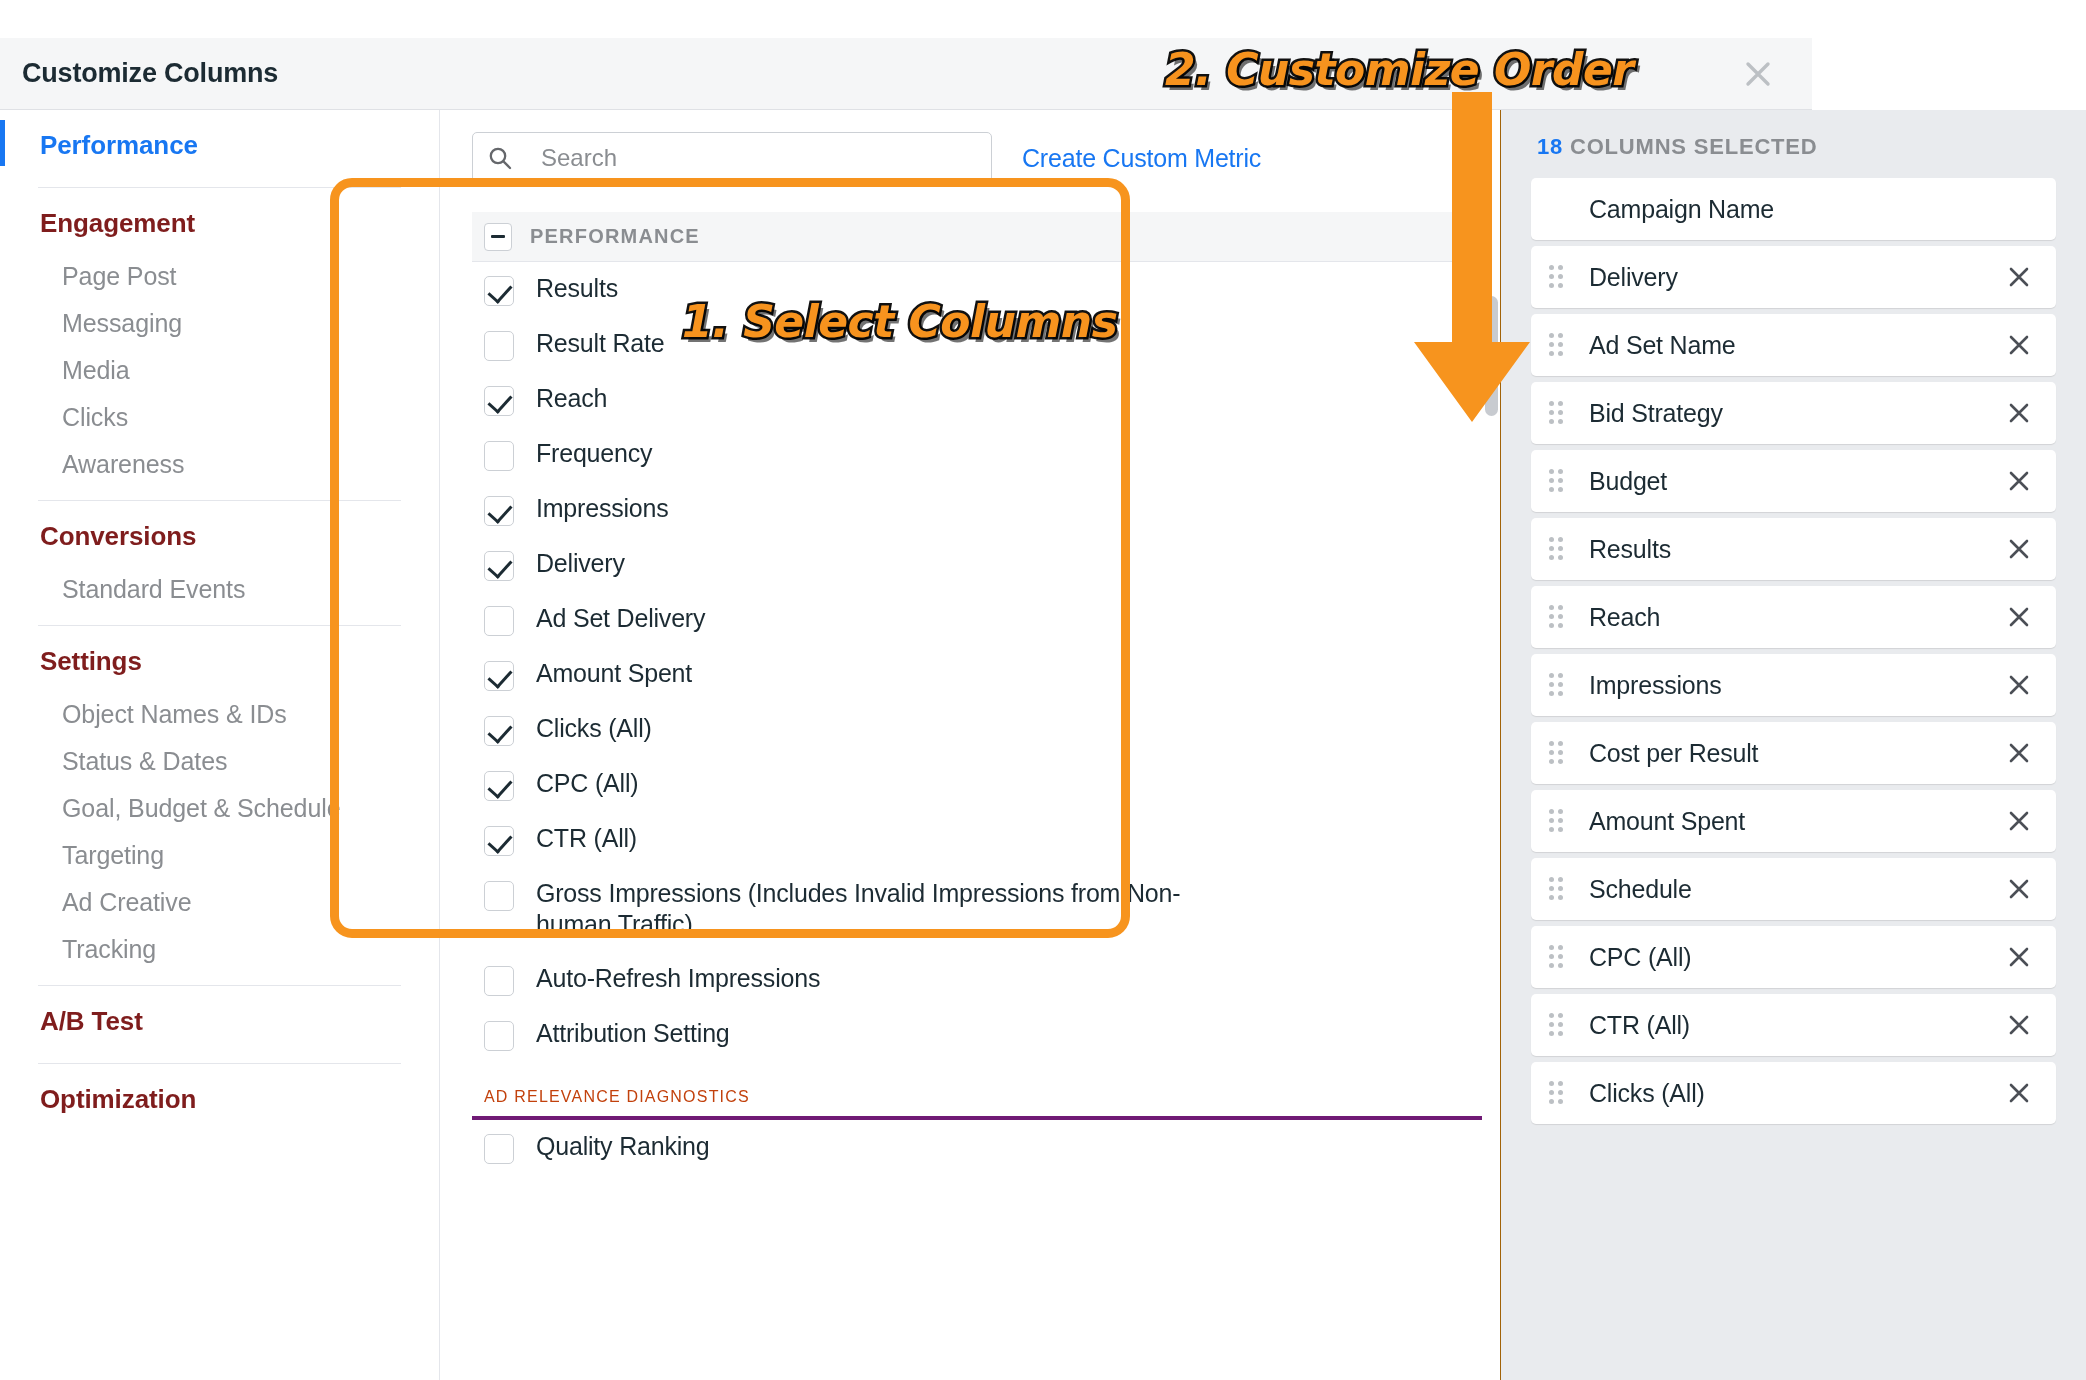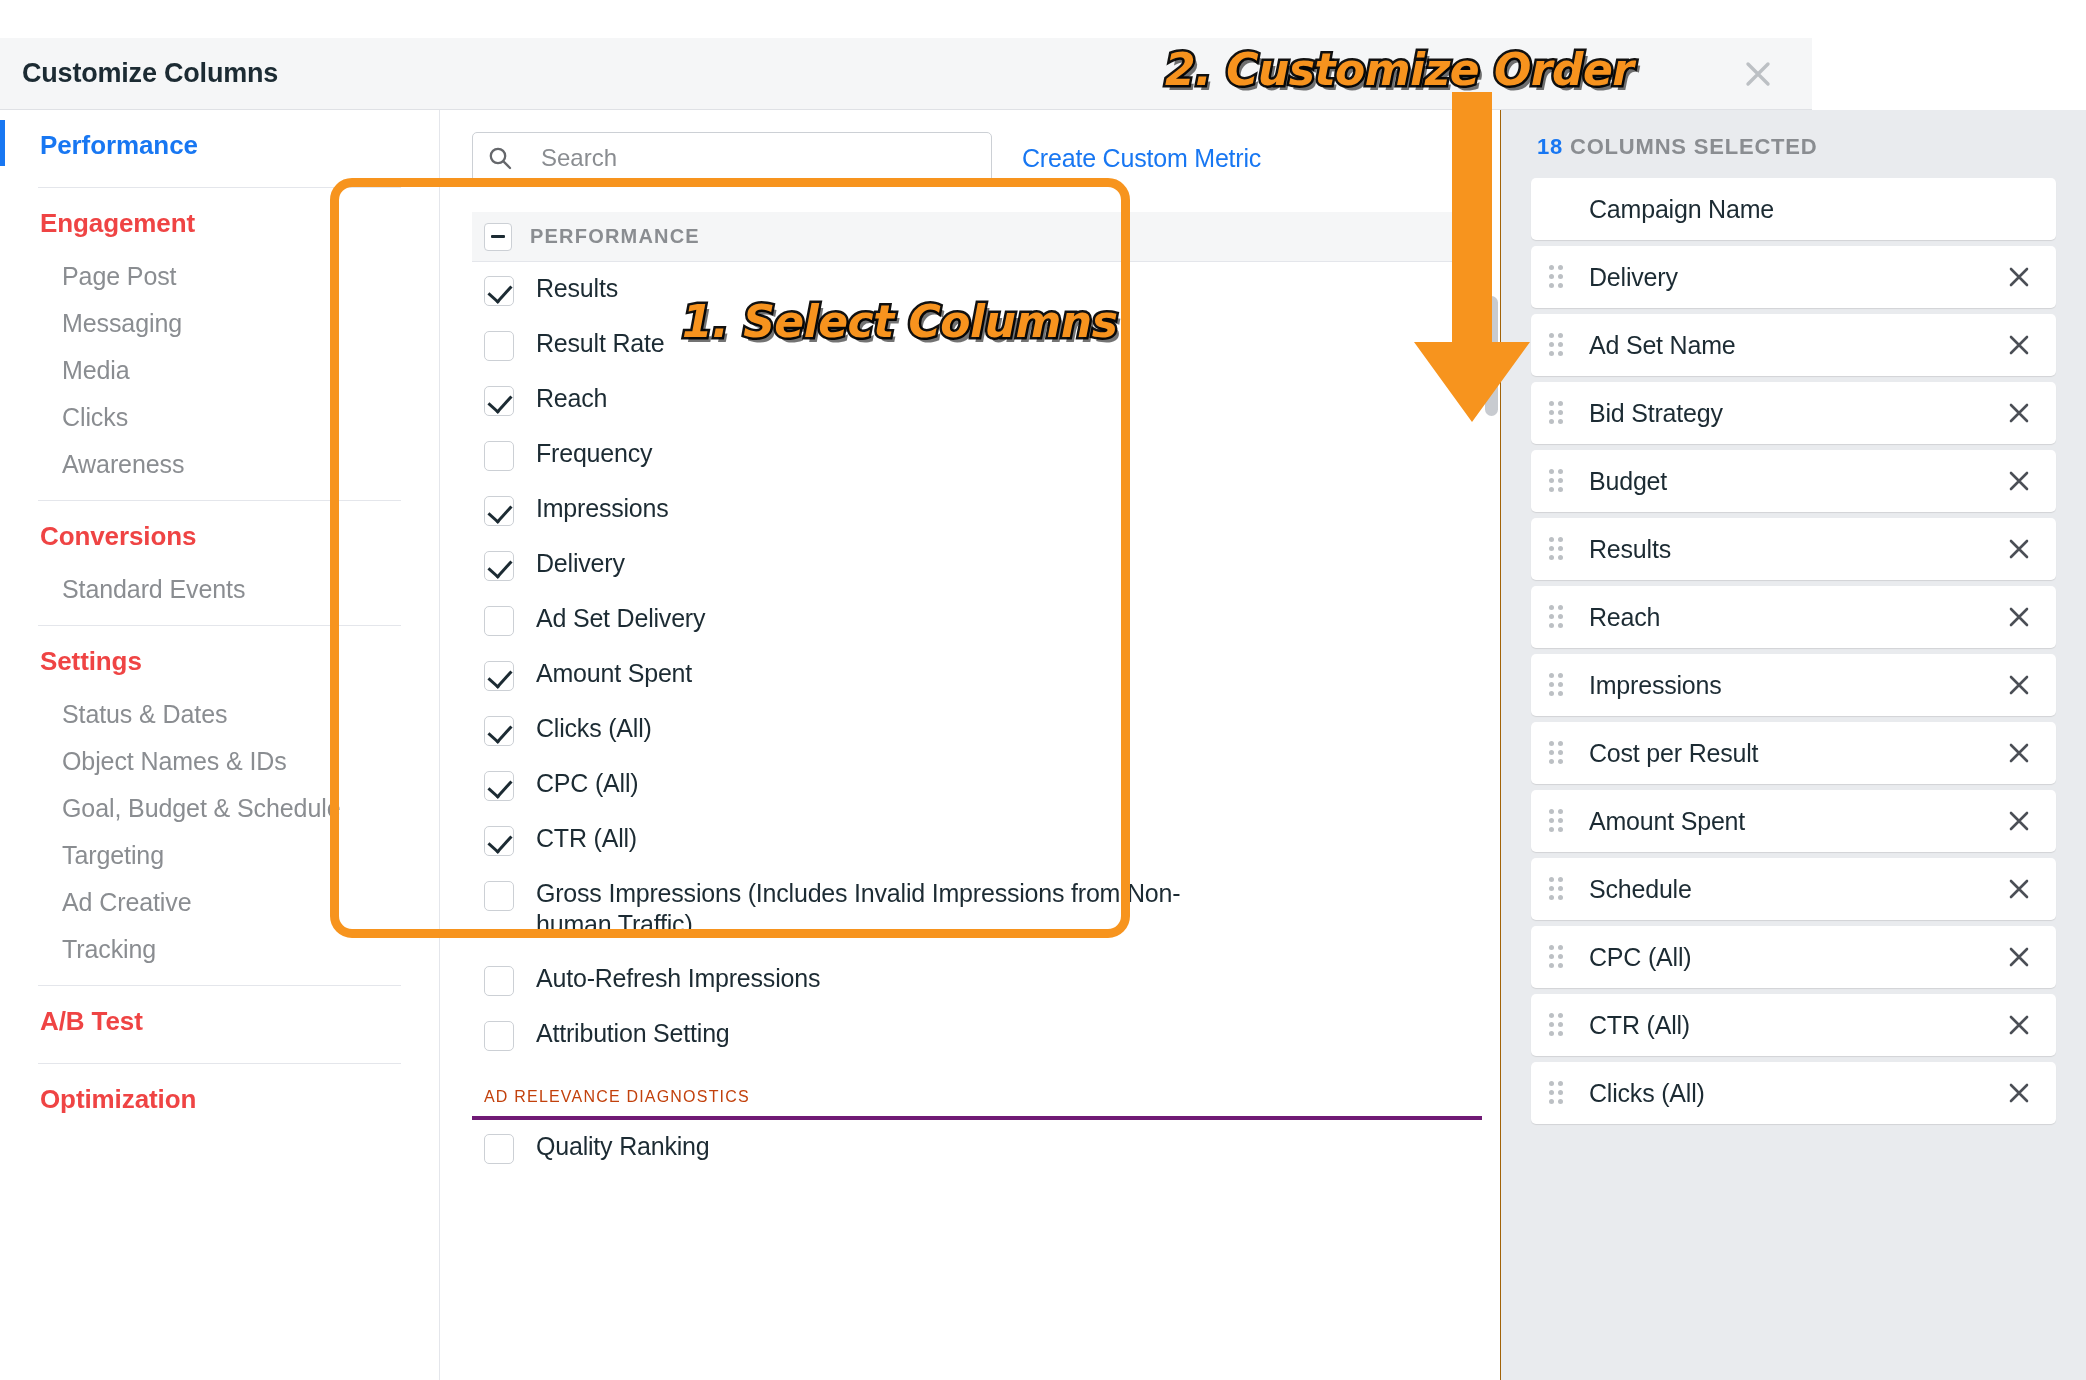--- a/index.html
+++ b/index.html
@@ -72,21 +72,21 @@
     border-right: 1px solid #e4e6eb;
     padding-top: 6px;
     position: relative;
     overflow: hidden;
   }
   .side-head {
     position: relative;
     padding: 14px 0 14px 40px;
     font-size: 26px;
     font-weight: 700;
-    color: #ef4444;
+    color: #7f1d1d;
     letter-spacing: -0.1px;
   }
   .side-head.active { color: #1877f2; }
   .side-head.active::before {
     content: "";
     position: absolute;
     left: 0; top: 4px;
     width: 5px; height: 46px;
     background: #1877f2;
   }
@@ -344,22 +344,22 @@
         <div class="side-item">Page Post</div>
         <div class="side-item">Messaging</div>
         <div class="side-item">Media</div>
         <div class="side-item">Clicks</div>
         <div class="side-item">Awareness</div>
         <div class="side-div"></div>
         <div class="side-head">Conversions</div>
         <div class="side-item">Standard Events</div>
         <div class="side-div"></div>
         <div class="side-head">Settings</div>
+        <div class="side-item">Object Names &amp; IDs</div>
         <div class="side-item">Status &amp; Dates</div>
-        <div class="side-item">Object Names &amp; IDs</div>
         <div class="side-item">Goal, Budget &amp; Schedule</div>
         <div class="side-item">Targeting</div>
         <div class="side-item">Ad Creative</div>
         <div class="side-item">Tracking</div>
         <div class="side-div"></div>
         <div class="side-head">A/B Test</div>
         <div class="side-div"></div>
         <div class="side-head">Optimization</div>
       </div>
 

